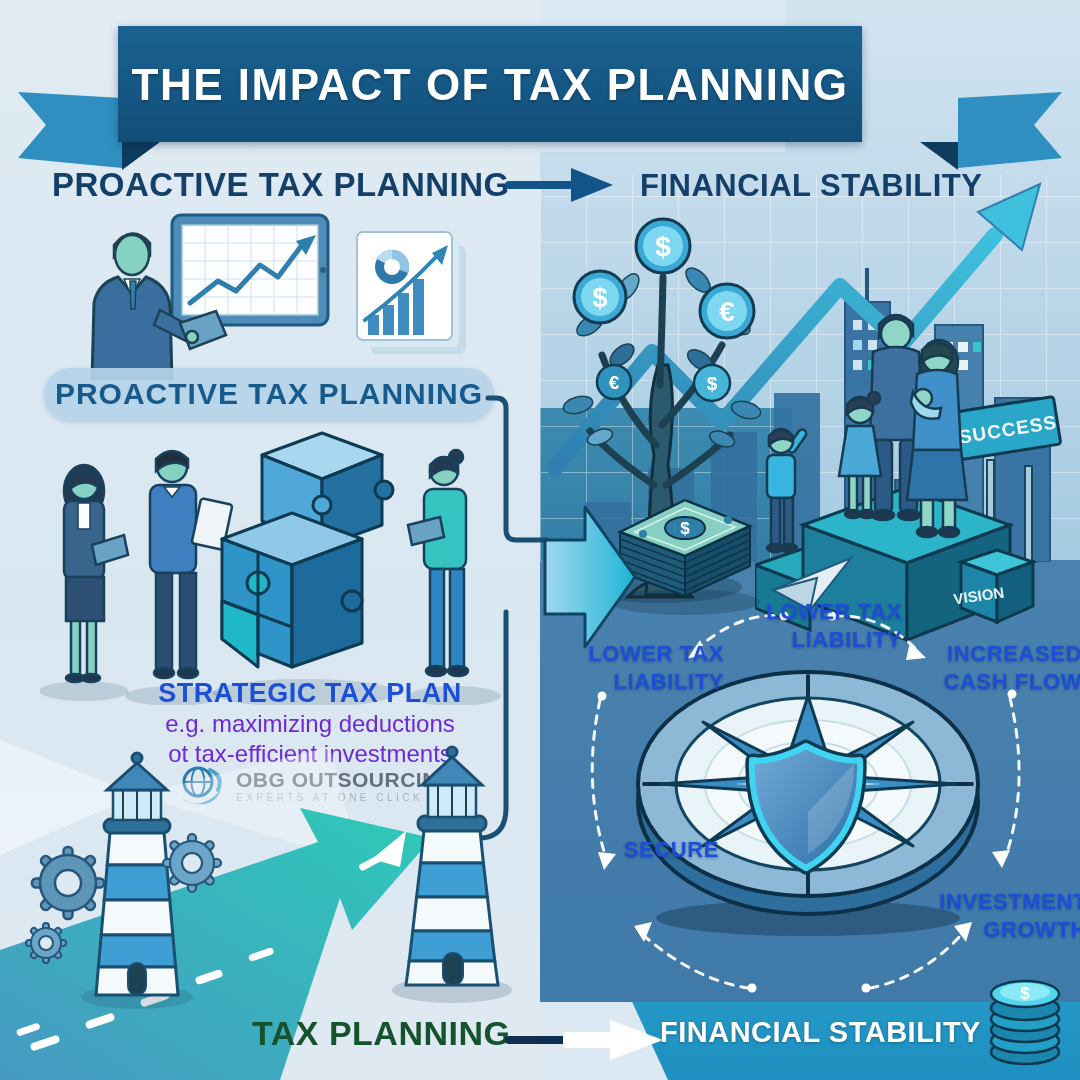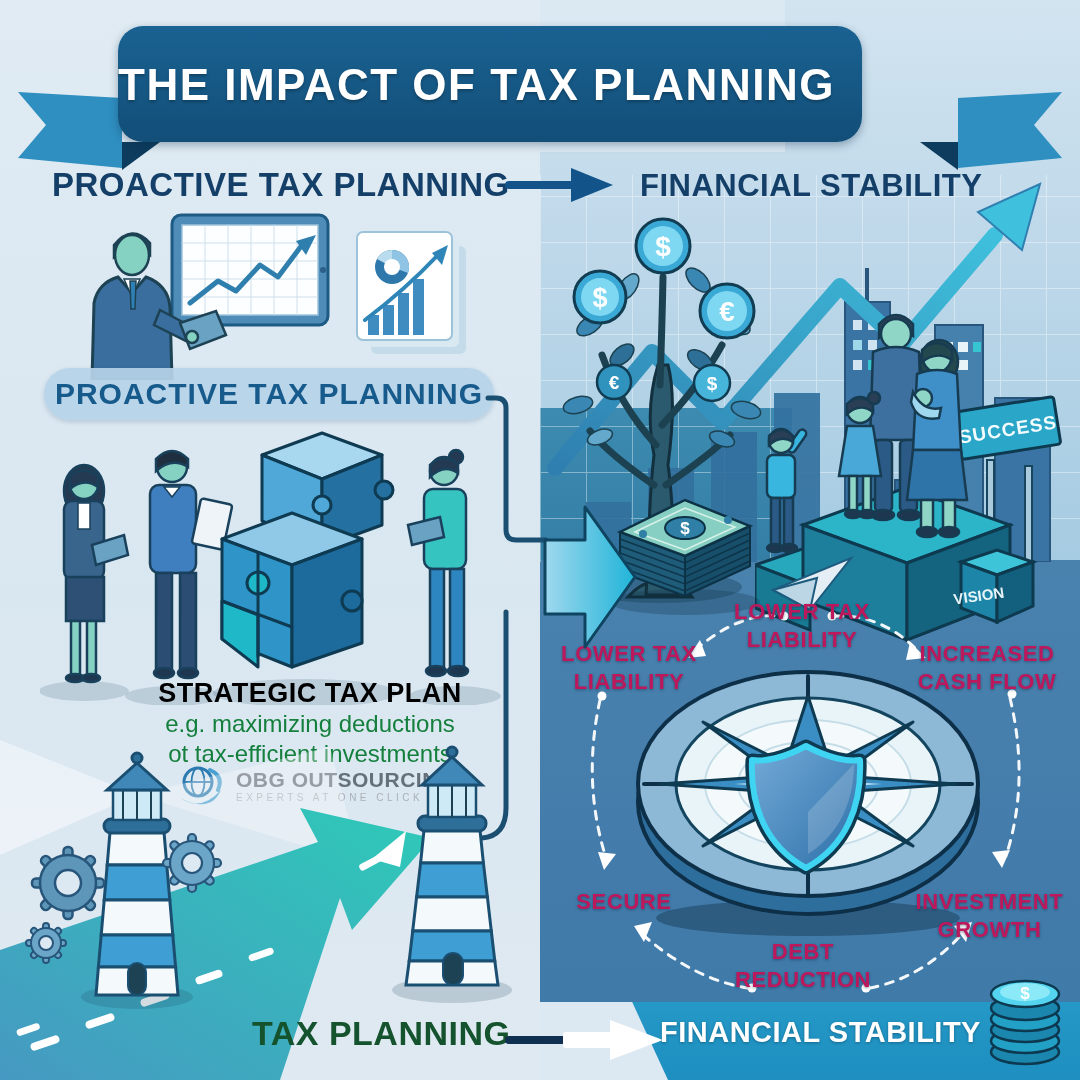--- a/index.html
+++ b/index.html
@@ -8,32 +8,32 @@
   svg text{font-family:"Liberation Sans","DejaVu Sans",sans-serif;font-weight:bold;}
   
   .bg-left{left:0;top:0;width:540px;height:1080px;background:linear-gradient(180deg,#e0ebf3 0%,#d9e7f1 55%,#dfe9f1 100%);}
   .bg-right-sky{left:540px;top:0;width:540px;height:562px;background:linear-gradient(180deg,#d2e4f0 0%,#c0d9ea 40%,#a5cbe2 100%);}
   .bg-top-strip{left:540px;top:0;width:245px;height:152px;background:#dbe9f3;}
   .bg-ocean{left:540px;top:408px;width:252px;height:154px;background:linear-gradient(180deg,#3d8bb0,#347ea6);}
   .bg-steel{left:540px;top:560px;width:540px;height:445px;background:linear-gradient(180deg,#4a82ae 0%,#447cab 60%,#3f7aa9 100%);}
   .bg-bright{left:540px;top:1002px;width:540px;height:78px;background:linear-gradient(180deg,#2498c6,#1e8fc0);}
   .bg-bright-notch{left:540px;top:1002px;width:128px;height:78px;background:#dde9f2;clip-path:polygon(0 0,72% 0,100% 100%,0 100%);}
   
-  .banner{left:118px;top:26px;width:744px;height:116px;background:linear-gradient(180deg,#1a6292 0%,#124e78 100%);display:flex;flex-direction:row;align-items:center;box-shadow:0 3px 8px rgba(10,40,70,.35);border-radius:25px;}
+  .banner{left:118px;top:26px;width:744px;height:116px;background:linear-gradient(180deg,#1a6292 0%,#124e78 100%);display:flex;flex-direction:row;align-items:center;justify-content:center;box-shadow:0 3px 8px rgba(10,40,70,.35);}
   .banner div{color:#fff;font-weight:bold;font-size:44px;line-height:53px;letter-spacing:1.5px;white-space:nowrap;text-shadow:0 2px 3px rgba(0,0,0,.25);}
   .hflow{font-weight:bold;color:#143f68;white-space:nowrap;letter-spacing:.5px;}
   .pill{left:44px;top:368px;width:450px;height:52px;border-radius:27px;background:rgba(182,211,232,.92);display:flex;align-items:center;justify-content:center;box-shadow:0 2px 5px rgba(30,70,110,.2);}
   .pill span{font-size:30px;font-weight:bold;color:#175a8c;letter-spacing:1px;white-space:nowrap;}
   .strategy{left:125px;top:678px;width:370px;text-align:center;}
-  .strategy .t{font-size:27px;font-weight:bold;color:#000000;letter-spacing:.5px;}
-  .strategy .d{font-size:24px;color:#15803d;line-height:30px;}
+  .strategy .t{font-size:27px;font-weight:bold;color:#1d4ed8;letter-spacing:.5px;}
+  .strategy .d{font-size:24px;color:#6d28d9;line-height:30px;}
   .logo-row{left:176px;top:756px;width:340px;height:58px;display:flex;align-items:center;gap:10px;}
   .logo-text .n{font-size:21px;font-weight:bold;color:#66707a;letter-spacing:.5px;white-space:nowrap;}
   .logo-text .g{font-size:10px;color:#aab0b6;letter-spacing:3.5px;white-space:nowrap;margin-top:0;}
-  .blabel{color:#be185d;font-weight:bold;font-size:22px;line-height:28px;text-align:center;letter-spacing:.6px;text-shadow:0 1px 3px rgba(8,40,60,.45);}
+  .blabel{color:#1d4ed8;font-weight:bold;font-size:22px;line-height:28px;text-align:right;letter-spacing:.6px;text-shadow:0 1px 3px rgba(8,40,60,.45);}
   .bottom-left-flow{color:#14532d;}
   .bottom-right-flow{color:#fff;text-shadow:0 1px 3px rgba(8,40,60,.4);}
 </style>
 </head>
 <body>
 
 <div id="canvas">
 
   <div class="abs bg-left"></div>
   <div class="abs bg-right-sky"></div>
@@ -289,26 +289,22 @@
     <div>LIABILITY</div>
   </div>
   <div class="abs blabel" style="left:534px;top:640px;width:190px">
     <div>LOWER TAX</div>
     <div>LIABILITY</div>
   </div>
   <div class="abs blabel" style="left:892px;top:640px;width:190px">
     <div>INCREASED</div>
     <div>CASH FLOW</div>
   </div>
-  <div class="abs blabel" style="left:529px;top:888px;width:190px">
+  <div class="abs blabel" style="left:529px;top:836px;width:190px">
     <div>SECURE</div>
-  </div>
-  <div class="abs blabel" style="left:708px;top:938px;width:190px">
-    <div>DEBT</div>
-    <div>REDUCTION</div>
   </div>
   <div class="abs blabel" style="left:892px;top:888px;width:195px">
     <div>INVESTMENT</div>
     <div>GROWTH</div>
   </div>
 
   <svg class="abs" style="left:985px;top:950px" width="90" height="125" viewBox="0 0 90 125">
     <g stroke="#0d3950" stroke-width="2.5">
       <ellipse cx="40" cy="102" rx="34" ry="12" fill="#1b86ae"></ellipse>
       <ellipse cx="40" cy="91" rx="34" ry="12" fill="#23a0c6"></ellipse>

